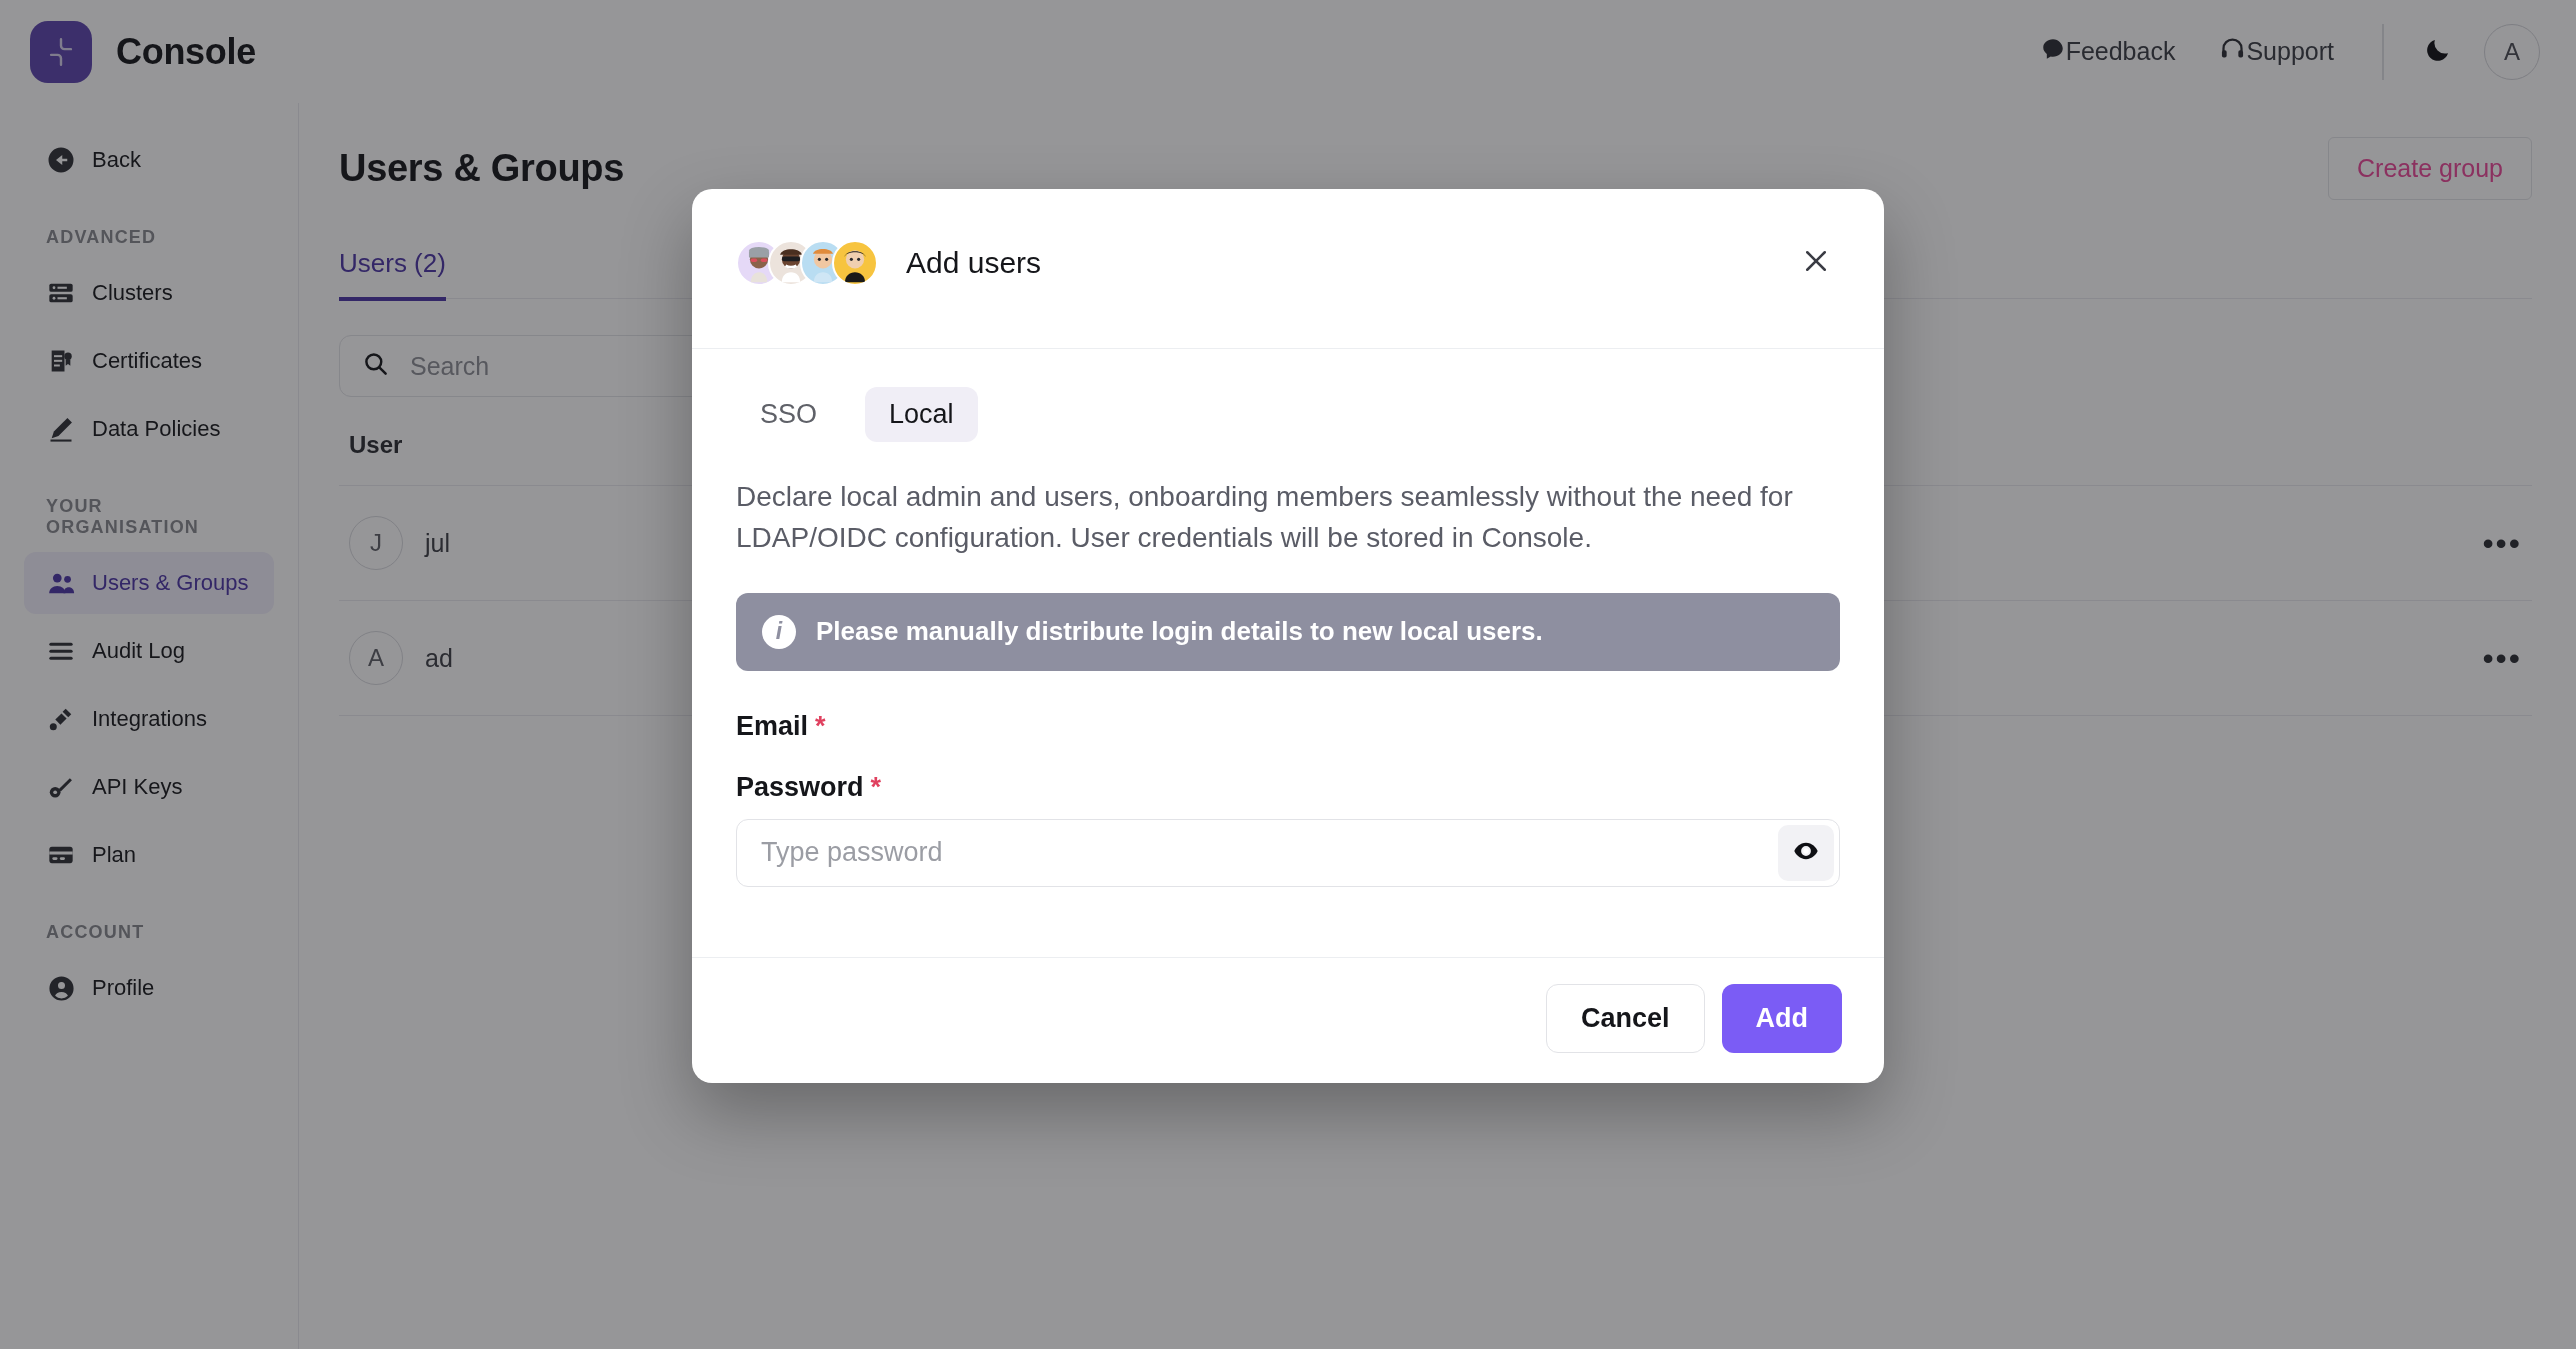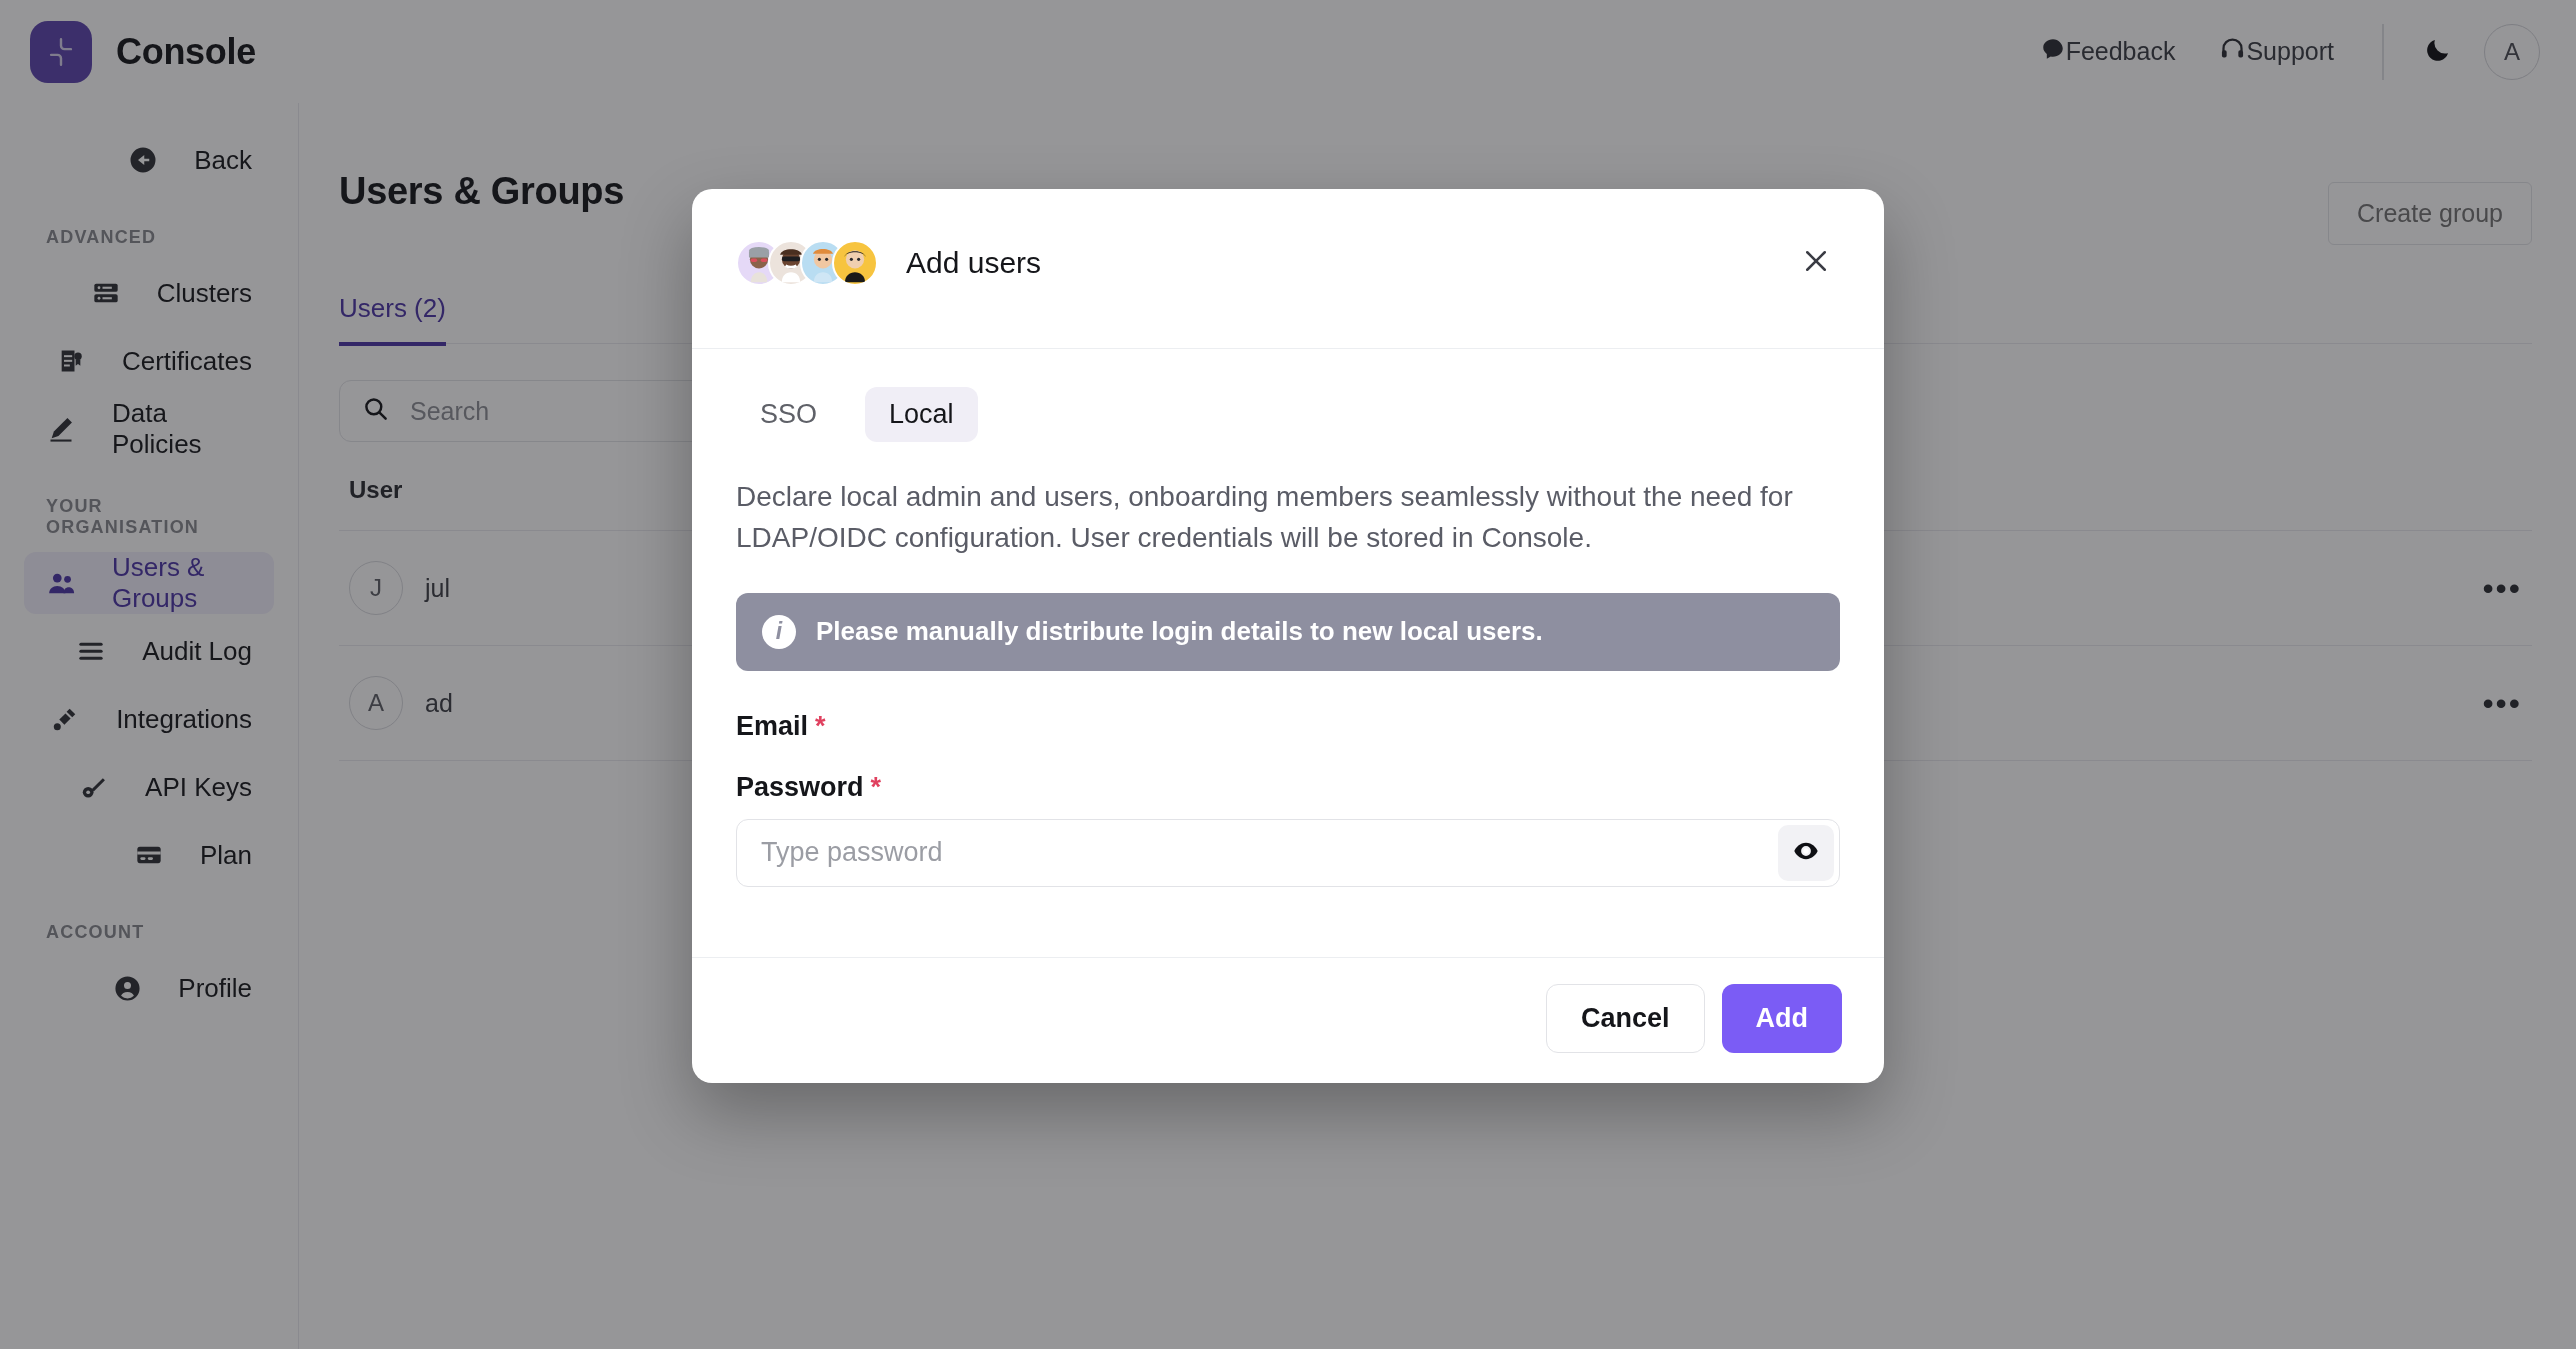--- a/index.html
+++ b/index.html
@@ -62,23 +62,23 @@
   .body-row { flex: 1; display: flex; min-height: 0; }
 
   
   .sidebar {
     width: 299px; flex: 0 0 299px;
     background: #ffffff;
     border-right: 1.5px solid #e9eaee;
     padding: 26px 24px 0 24px;
   }
   .nav-item {
-    display: flex; align-items: center; gap: 36px;
+    display: flex; align-items: center; gap: 16px;
     height: 62px; padding: 0 22px; border-radius: 12px;
-    font-size: 26px; color: #17181c; margin-bottom: 6px; justify-content: flex-end;
+    font-size: 22px; color: #17181c; margin-bottom: 6px;
   }
   .nav-item.active { background: #f0eefb; color: #4c35a6; font-weight: 500; }
   .nav-item.active .nav-ico svg { fill: #4c35a6; }
   .nav-ico { width: 30px; height: 30px; display: flex; align-items: center; justify-content: center; flex: 0 0 30px; }
   .nav-ico svg { fill: #2e3036; }
   .nav-section {
     font-size: 18px; letter-spacing: 1.2px; font-weight: 600;
     color: #87898f; padding: 0 22px; margin: 36px 0 14px;
   }
   .nav-back { margin-bottom: 4px; }
@@ -86,23 +86,23 @@
   
   .main {
     flex: 1; min-width: 0;
     padding: 34px 44px 0 40px;
     background: #ffffff;
   }
   .main-head { display: flex; align-items: center; }
   .page-title { font-size: 38px; font-weight: 700; color: #15161a; letter-spacing: -0.3px; }
   .head-spacer { flex: 1; }
   .btn-outline {
-    font-size: 25px; color: #737373;
+    font-size: 25px; color: #ec4899;
     border: 1.5px solid #e2e3e7; border-radius: 6px;
-    padding: 16px 28px; background: #fff; margin-left: 20px; margin-top: 45px;
+    padding: 16px 28px; background: #fff; margin-left: 20px;
   }
   .tabs { display: flex; gap: 40px; margin-top: 48px; border-bottom: 1.5px solid #e9eaee; }
   .tab {
     font-size: 26px; color: #5f6168; padding-bottom: 18px;
     border-bottom: 4px solid transparent; margin-bottom: -3px;
   }
   .tab.active { color: #4c35a6; border-bottom-color: #4c35a6; font-weight: 500; }
 
   .searchbar {
     margin-top: 36px; height: 62px; width: 558px;

